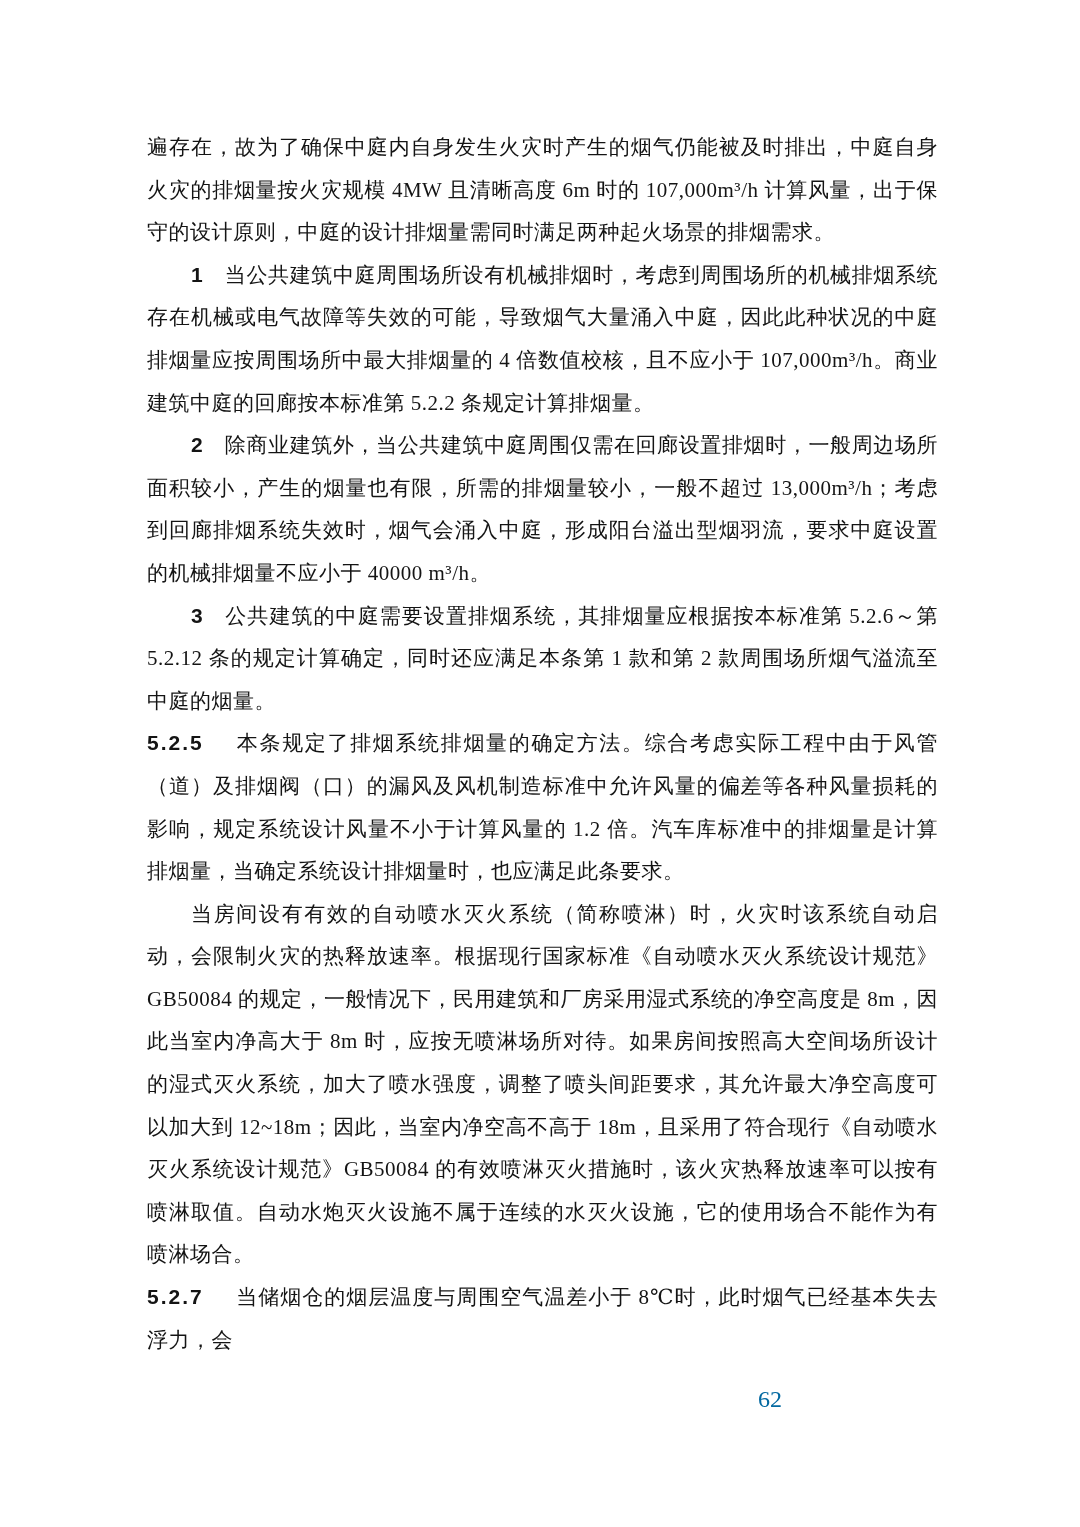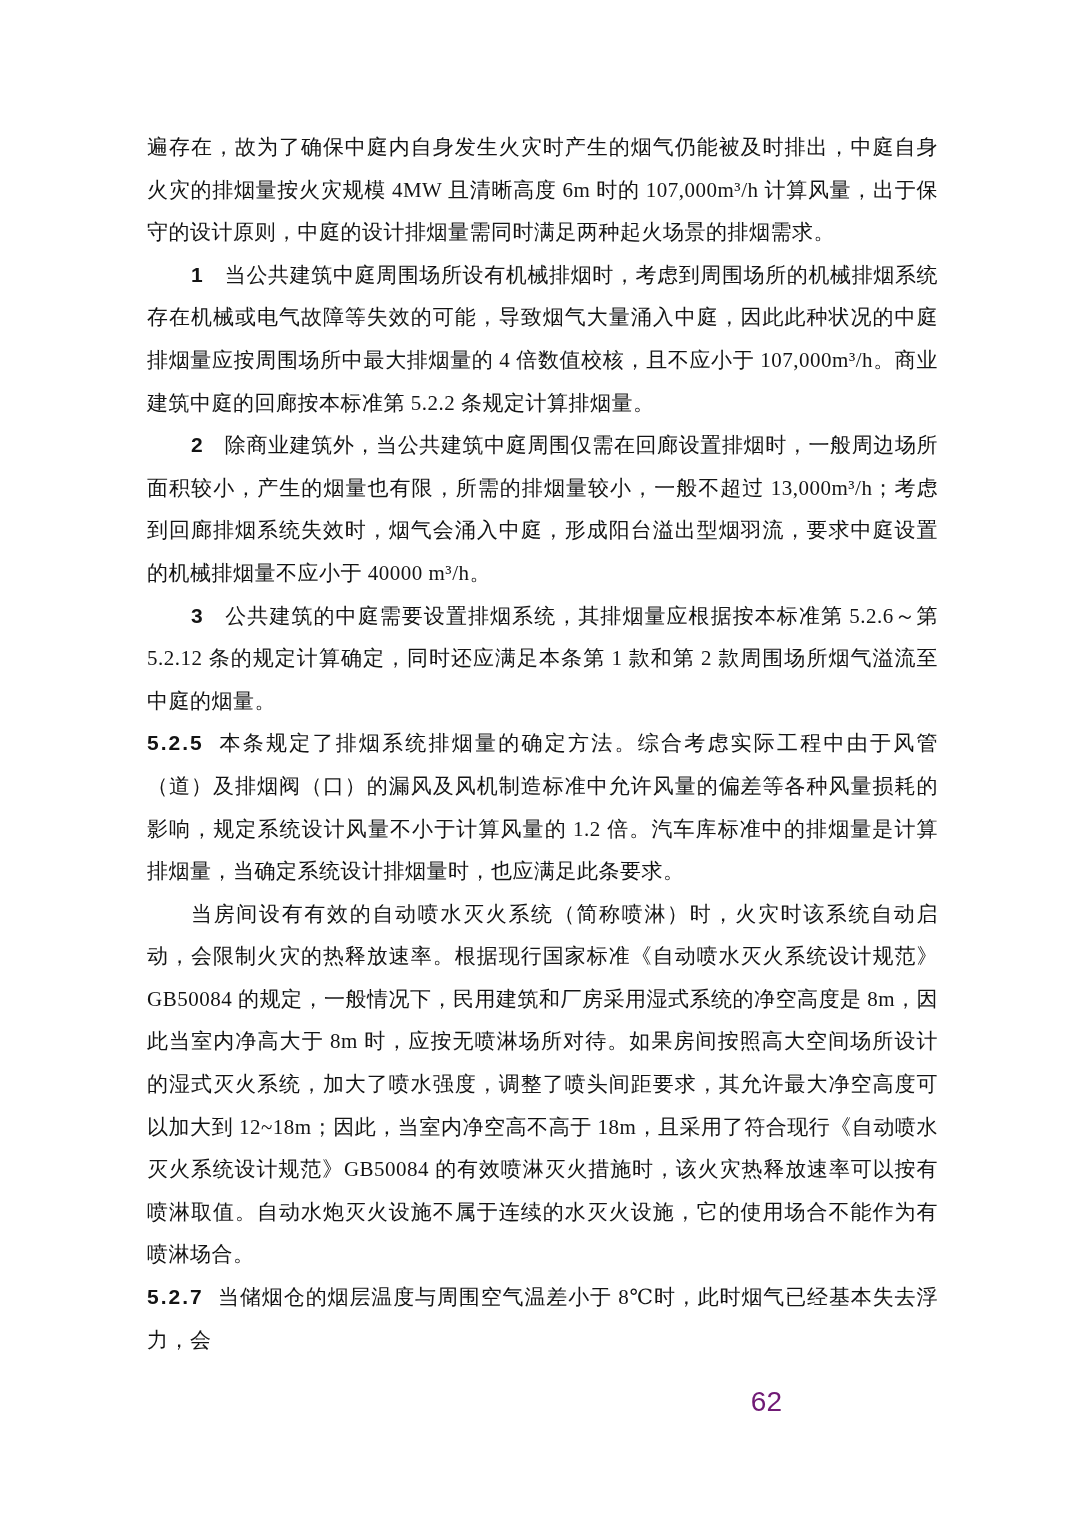--- a/index.html
+++ b/index.html
@@ -35,29 +35,29 @@
   }
   .lead {
     font-family: "Liberation Sans", "DejaVu Sans", sans-serif;
     font-weight: bold;
     letter-spacing: 2px;
   }
   .lead-item {
     margin-right: 20px;
   }
   .lead-section {
-    margin-right: 14px;
+    margin-right: 32px;
   }
   .page-number {
     position: absolute;
     right: 170px;
     top: 1386px;
-    font-size: 28px;
-    font-family: Liberation Sans, sans-serif;
-    color: #701a75;
+    font-size: 24px;
+    font-family: Liberation Serif, serif;
+    color: #0369a1;
   }
 </style>
 </head>
 <body>
 
 <div class="page">
   <div class="content">
 
     <p><span>遍存在，故为了确保中庭内自身发生火灾时产生的烟气仍能被及时排出，中庭自身火灾的排烟量按火灾规模 4MW 且清晰高度 6m 时的 107,000m³/h 计算风量，出于保守的设计原则，中庭的设计排烟量需同时满足两种起火场景的排烟需求。</span></p>
 

